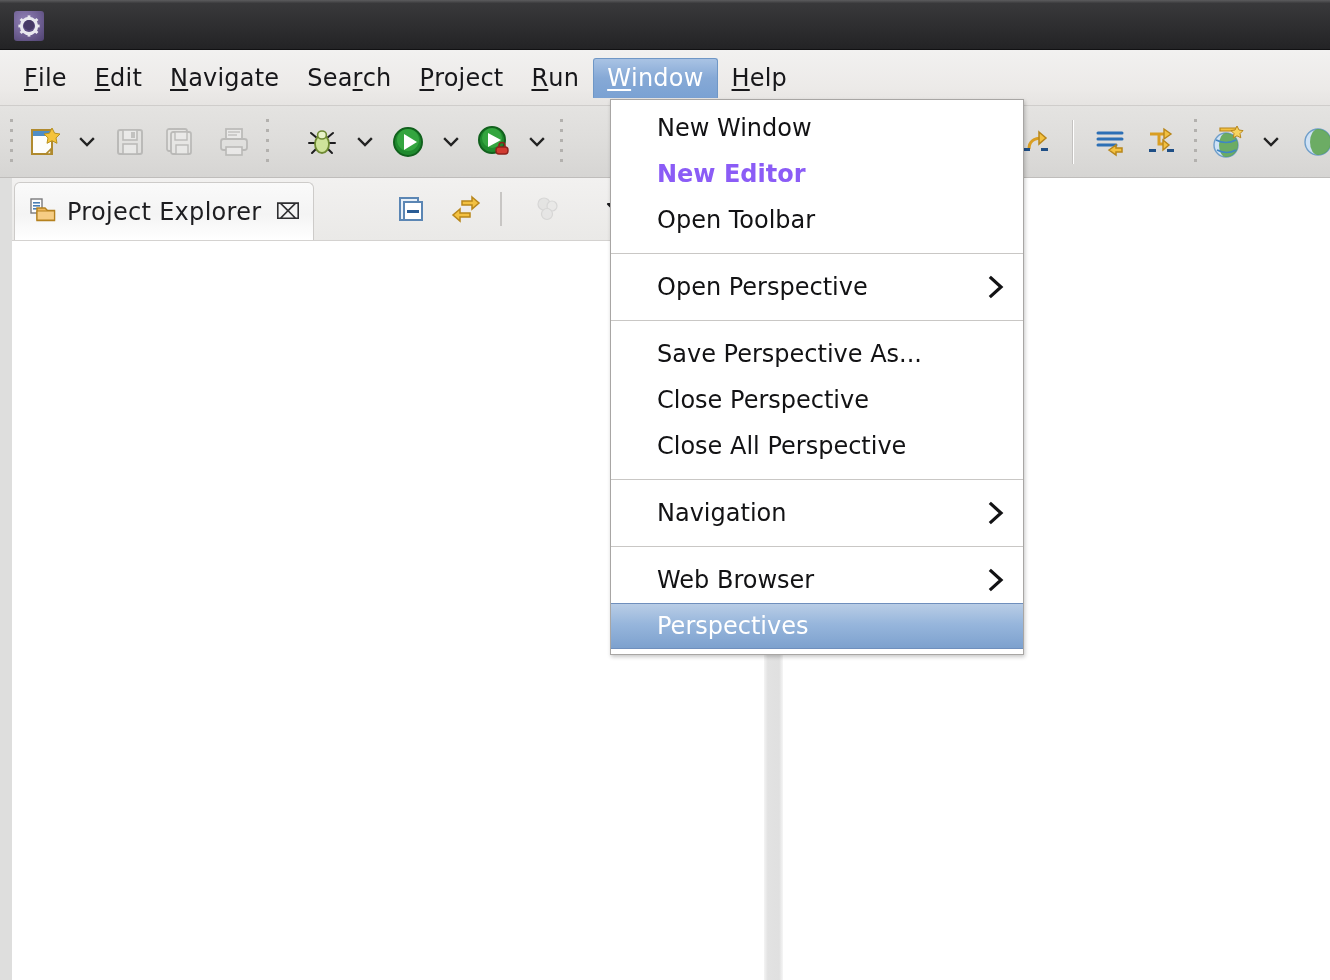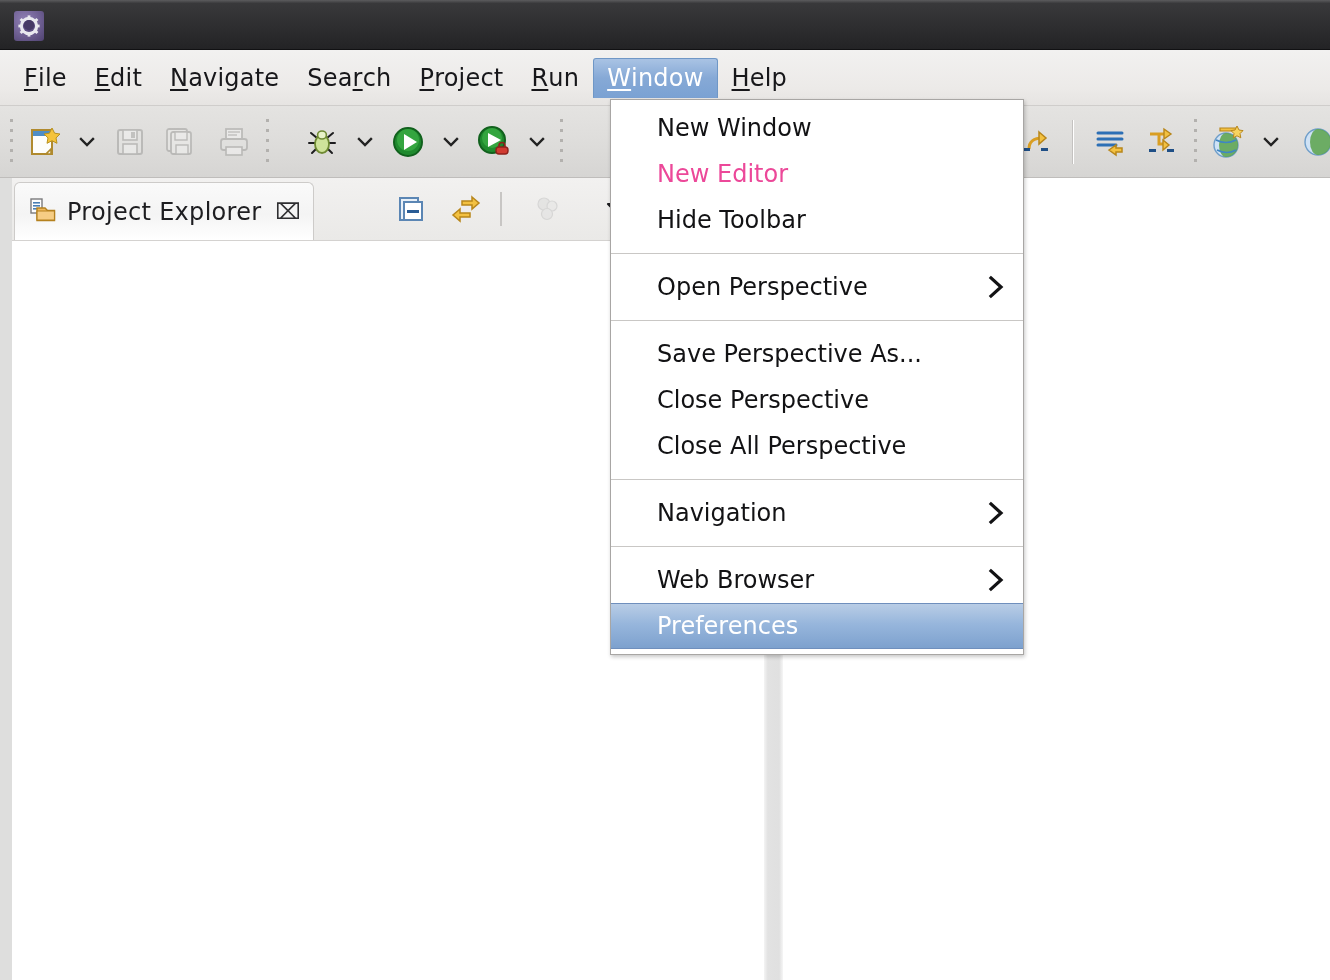--- a/index.html
+++ b/index.html
@@ -129,21 +129,21 @@
     box-shadow: 1px 2px 4px rgba(0,0,0,.22);
     z-index: 50;
     padding: 0;
   }
   .mi {
     height: 46px; display: flex; align-items: center;
     padding-left: 46px; padding-right: 14px;
     font-size: 24px; color: #121214; white-space: nowrap;
     position: relative;
   }
-  .mi.disabled { color: #ec4899; }
+  .mi.disabled { color: #8b5cf6; font-weight: bold; }
   .mi.selected {
     background: linear-gradient(to bottom, #b9cde6 0%, #97b6dc 45%, #7da1ce 100%);
     color: #ffffff;
     border-top: 1px solid #6f8fbd;
     border-bottom: 1px solid #6f8fbd;
   }
   .mi .sub-arrow {
     position: absolute; right: 16px; top: 50%; transform: translateY(-50%);
     font-size: 0; line-height: 0;
   }
@@ -422,21 +422,21 @@
 
 <div id="dropdown">
     <div class="mgrp">
       <div class="mi">
         <span>New Window</span>
       </div>
       <div class="mi disabled">
         <span>New Editor</span>
       </div>
       <div class="mi">
-        <span>Hide Toolbar</span>
+        <span>Open Toolbar</span>
       </div>
     </div>
     <div class="msep"></div>
     <div class="mgrp">
       <div class="mi">
         <span>Open Perspective</span>
         <span class="sub-arrow">
           <svg width="22" height="26" viewBox="0 0 22 26">
             <path d="M6 4 L16 13 L6 22" fill="none" stroke="currentColor" stroke-width="3.2" stroke-linecap="square"></path>
           </svg>
@@ -470,16 +470,16 @@
     <div class="mgrp">
       <div class="mi">
         <span>Web Browser</span>
         <span class="sub-arrow">
           <svg width="22" height="26" viewBox="0 0 22 26">
             <path d="M6 4 L16 13 L6 22" fill="none" stroke="currentColor" stroke-width="3.2" stroke-linecap="square"></path>
           </svg>
         </span>
       </div>
       <div class="mi selected">
-        <span>Preferences</span>
+        <span>Perspectives</span>
       </div>
     </div>
   </div>
 
 </body></html>

